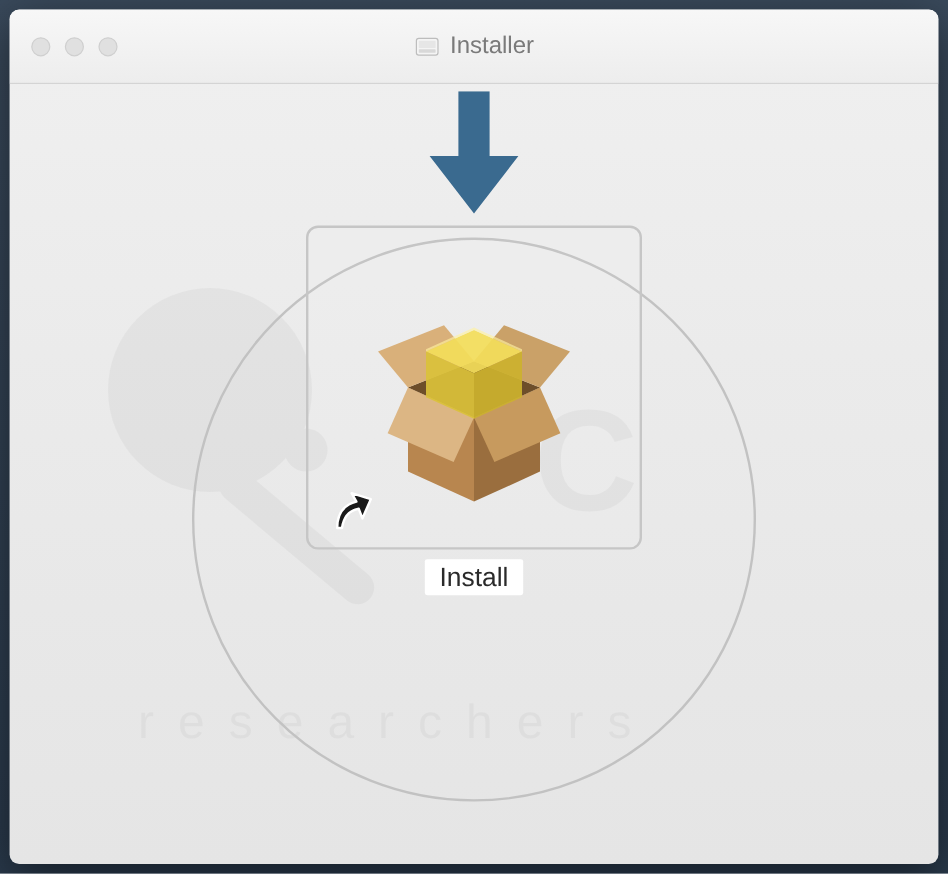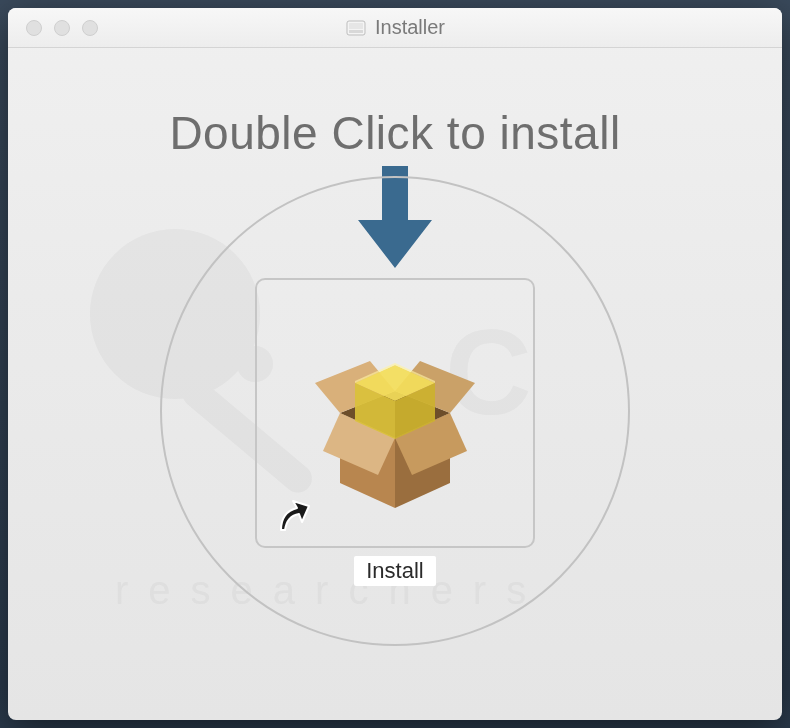--- a/index.html
+++ b/index.html
@@ -18,21 +18,21 @@
       right: 8px;
       bottom: 8px;
       background: linear-gradient(to bottom, #f0f0f0 0%, #ebebeb 40%, #e5e5e5 100%);
       border-radius: 8px;
       box-shadow: 0 10px 40px rgba(0,0,0,0.5);
       overflow: hidden;
       display: flex;
       flex-direction: column;
     }
     .titlebar {
-      height: 40px;
+      height: 62px;
       background: linear-gradient(to bottom, #f7f7f7 0%, #ededed 100%);
       border-bottom: 1px solid #d4d4d4;
       display: flex;
       align-items: center;
       position: relative;
     }
     .traffic-lights {
       display: flex;
       gap: 12px;
       padding-left: 18px;
@@ -163,21 +163,20 @@
     <svg class="watermark" width="760" height="600" viewBox="0 0 760 600">
       <g opacity="0.06" fill="#666">
         <circle cx="160" cy="230" r="85"></circle>
         <circle cx="240" cy="280" r="18"></circle>
         <rect x="180" y="290" width="160" height="28" rx="14" transform="rotate(40 180 290)"></rect>
         <text x="430" y="330" font-size="120" font-weight="700" font-family="Arial" fill="#666">C</text>
         <text x="100" y="520" font-size="40" font-weight="300" font-family="Arial" fill="#666" letter-spacing="20">researchers</text>
       </g>
     </svg>
 
-    <div class="instruction">Double Click to install</div>
 
     <svg class="arrow-down" width="90" height="106" viewBox="0 0 90 106">
       <path d="M 32 0 L 58 0 L 58 54 L 82 54 L 45 102 L 8 54 L 32 54 Z" fill="#3a6a8f"></path>
     </svg>
 
     <div class="circle-ring"></div>
 
     <div class="install-group">
       <div class="icon-frame">
 

